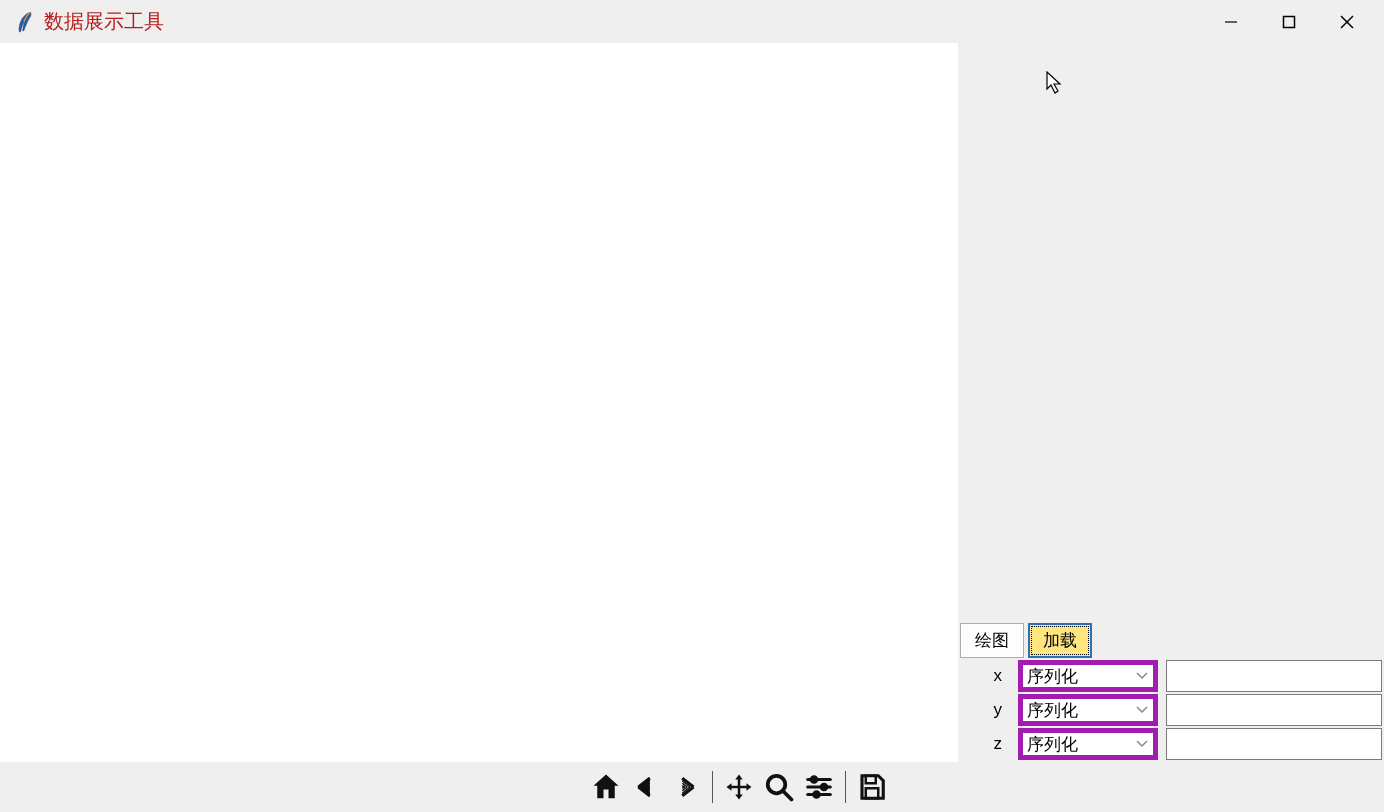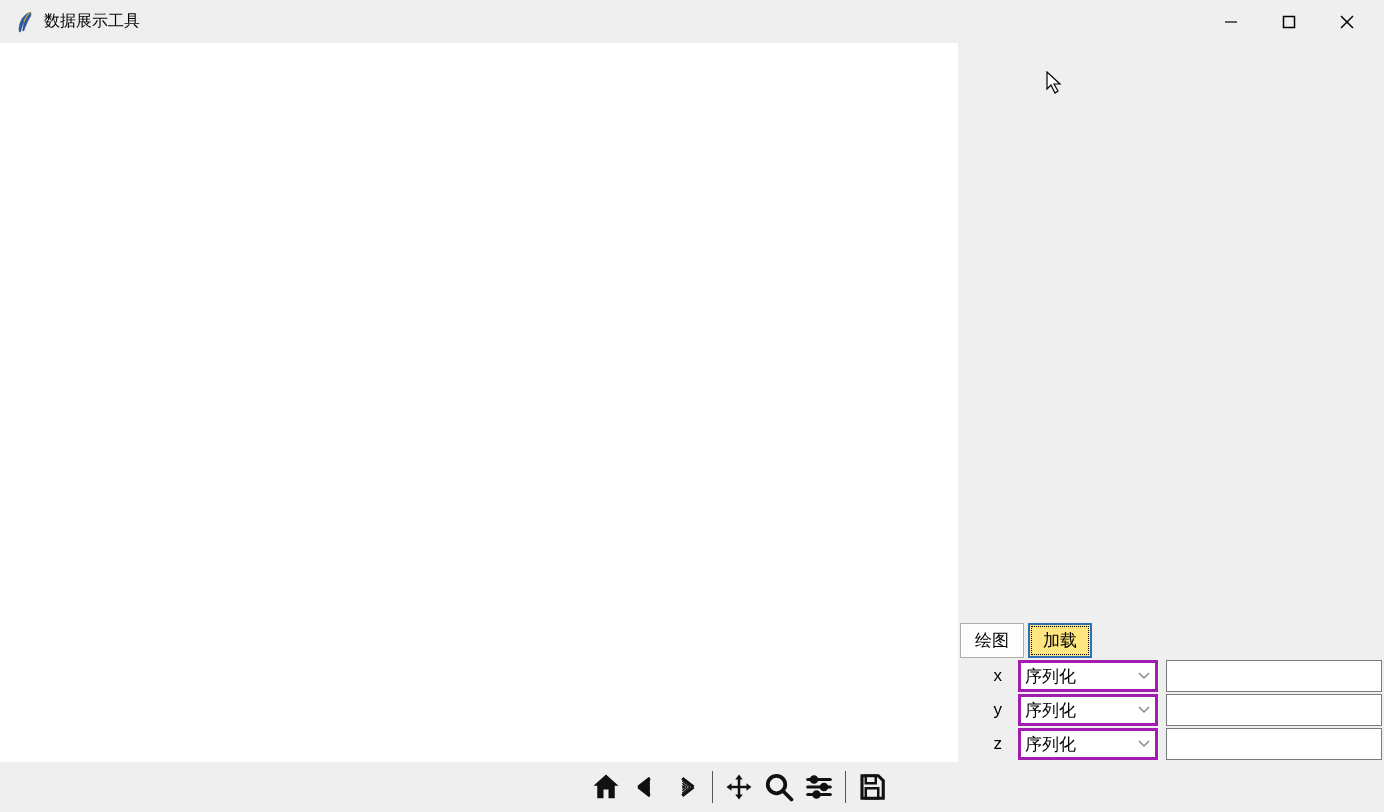--- a/index.html
+++ b/index.html
@@ -1,36 +1,36 @@
 <!DOCTYPE html>
 <html><head>
 <meta charset="utf-8">
 <style>
 * { box-sizing: border-box; margin: 0; padding: 0; }
 body { font-family: "Microsoft YaHei", "SimSun", sans-serif; font-size: 15px; background: #efefef; overflow: hidden; width: 1384px; height: 812px; }
 
 .titlebar { height: 43px; background: #efefef; display: flex; align-items: center; padding: 0 8px; }
 .titlebar .feather { width: 18px; height: 24px; margin-left: 8px; margin-right: 10px; }
-.titlebar .title { font-size: 16px; color: #000000; }
+.titlebar .title { font-size: 20px; color: #b91c1c; }
 .titlebar .spacer { flex: 1; }
 .winbtn { width: 58px; height: 43px; display: flex; align-items: center; justify-content: center; }
 .winbtn svg { width: 14px; height: 14px; }
 
 .work { display: flex; height: calc(812px - 43px - 50px); align-items: flex-end; }
 .canvas { width: 958px; height: 100%; background: #ffffff; }
 .sidepanel { flex: 1; background: #efefef; padding: 0; }
 
 .btnrow { display: flex; gap: 4px; padding: 2px 2px 2px 2px; }
 .tkbtn { background: #fdfdfd; border: 1px solid #adadad; padding: 5px 14px; font-size: 17px; cursor: default; }
 .tkbtn.active { background: #ffe680; border: 2px solid #2f6fb4; outline: 1px dotted #000; outline-offset: -4px; padding: 1px 13px; }
 
 .controls { padding: 0 2px; }
 .ctrl-row { display: flex; align-items: center; margin-bottom: 2px; }
 .ctrl-label { width: 58px; text-align: right; padding-right: 16px; font-size: 17px; color: #000; }
-.combo { position: relative; width: 140px; height: 32px; background: #fff; border: 3px solid #a21caf; margin-right: 8px; display: flex; align-items: center; }
+.combo { position: relative; width: 140px; height: 32px; background: #fff; border: 5px solid #a21caf; margin-right: 8px; display: flex; align-items: center; }
 .combo-text { padding-left: 4px; font-size: 17px; flex: 1; }
 .combo-chev { width: 22px; display: flex; align-items: center; justify-content: center; color: #888; }
 .entry { flex: 1; height: 32px; background: #fff; border: 1px solid #7a7a7a; padding: 0 4px; font-size: 15px; min-width: 0; }
 .tool { width: 40px; height: 40px; display: flex; align-items: center; justify-content: center; }
 .sep { width: 1px; height: 32px; background: #555; margin: 0 6px; }
 
 .cursor { position: absolute; left: 1046px; top: 71px; pointer-events: none; }
 </style>
 </head>
 <body>

